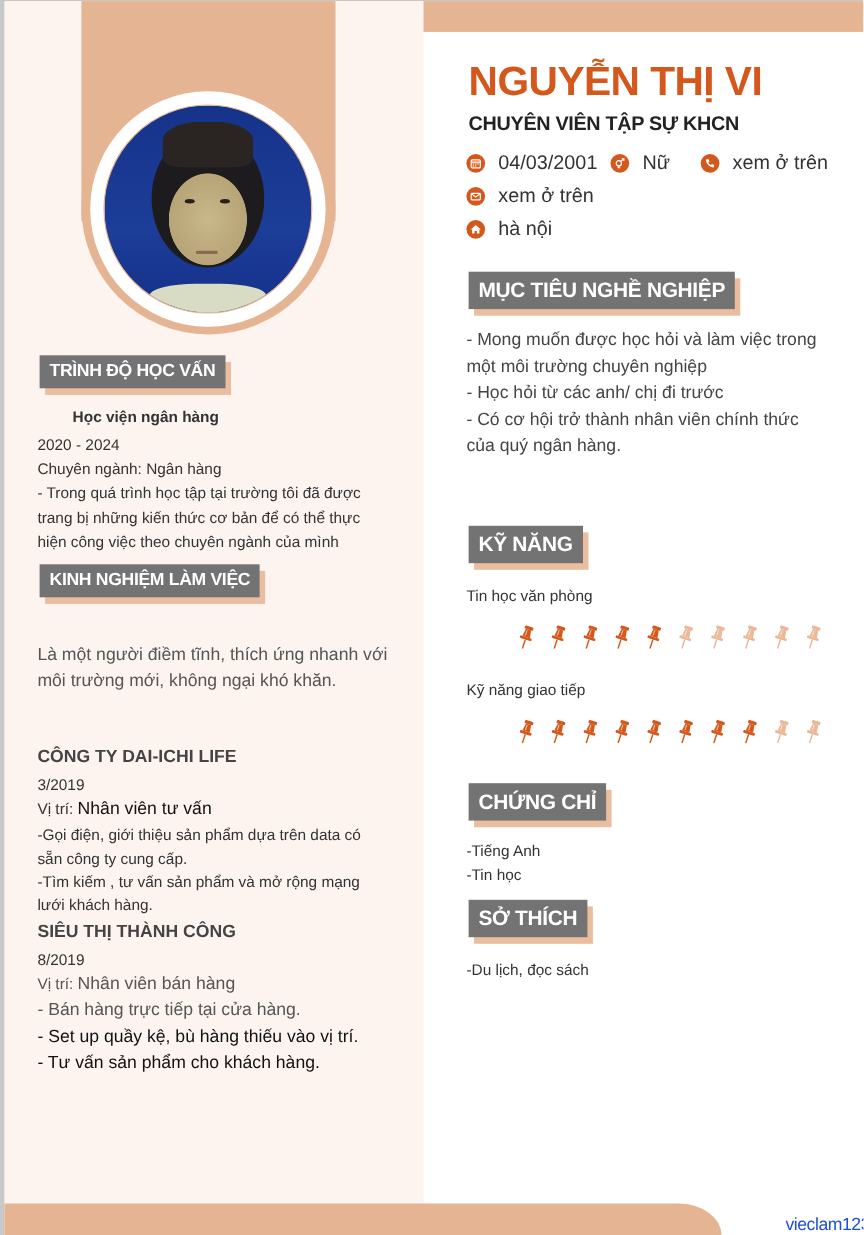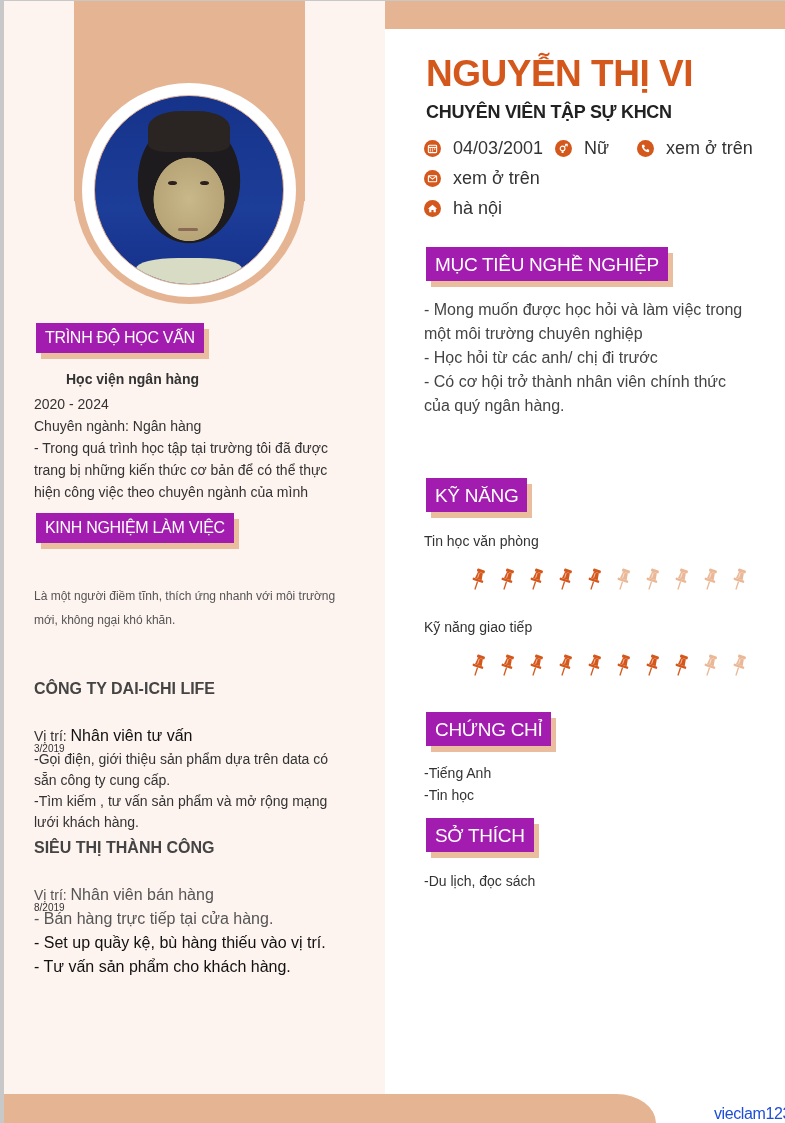--- a/index.html
+++ b/index.html
@@ -20,35 +20,35 @@
            background: radial-gradient(ellipse 34% 40% at 50% 55%, #c8b88a 0%, #b7a477 55%, transparent 56%),
                        radial-gradient(ellipse 45% 55% at 50% 45%, #1d1b1e 0%, #1d1b1e 60%, transparent 61%),
                        linear-gradient(180deg, #16338a 0%, #1c3d98 60%, #15308a 100%); }
   .photo .shirt { position: absolute; left: 22%; bottom: 0; width: 56%; height: 14%; background: #d8dcc4; border-radius: 40% 40% 0 0; }
   .photo .bangs { position: absolute; left: 28%; top: 8%; width: 44%; height: 22%; background: #2a2423; border-radius: 40% 40% 20% 20%; }
   .photo .eye { position: absolute; width: 9px; height: 4px; background: #2a1f1c; border-radius: 50%; top: 45%; }
   .photo .mouth { position: absolute; left: 44%; top: 70%; width: 20px; height: 3px; background: #8a6a55; border-radius: 2px; }
 
   .sec-head { position: absolute; display: inline-block; }
   .sec-head .shadow { position: absolute; left: 5px; top: 6px; right: -5px; bottom: -6px; background: #ebbd9f; }
-  .sec-head .label { position: relative; display: block; background: #a21caf; color: #fff; font-weight: normal;
+  .sec-head .label { position: relative; display: block; background: #737373; color: #fff; font-weight: bold;
                      font-family: "Liberation Sans", sans-serif; white-space: nowrap; letter-spacing: -0.3px; }
   .sec-small .label { font-size: 16px; padding: 6px 9px 6px 9px; }
   .sec-big .label { font-size: 19px; padding: 7px 9px 5px 9px; }
 
   .txt { position: absolute; white-space: nowrap; }
   .edu-school { left: 34px; top: 371px; font-size: 14px; font-weight: bold; color: #333; margin-left: 32px; }
   .edu-years { left: 34px; top: 396px; font-size: 14px; color: #333; text-align: right; }
   .edu-major { left: 34px; top: 418px; font-size: 14px; color: #333; }
   .edu-desc { left: 34px; top: 437px; font-size: 14px; color: #333; line-height: 22px; white-space: normal; width: 320px; }
 
-  .exp-summary { left: 34px; top: 584px; font-size: 12px; color: #555; line-height: 24px; white-space: normal; width: 320px; }
+  .exp-summary { left: 34px; top: 584px; font-size: 16px; color: #555; line-height: 24px; white-space: normal; width: 320px; }
 
   .job-company { font-size: 16px; font-weight: bold; color: #444; }
-  .job-date { font-size: 10px; color: #333; margin-top: 38px; }
+  .job-date { font-size: 14px; color: #333; }
   .job-pos { font-size: 14px; color: #333; }
   .job-pos .pos-val1 { font-size: 16px; color: #111; }
   .job-pos .pos-val2 { font-size: 16px; color: #555; }
   .job-bullets { font-size: 14px; color: #333; line-height: 21px; white-space: normal; width: 310px; }
   .job-bullets-big { font-size: 16px; line-height: 24px; white-space: normal; width: 330px; }
 
   .name { left: 426px; top: 53px; font-size: 37px; font-weight: bold; color: #d4581c; letter-spacing: -0.5px; }
   .title { left: 426px; top: 102px; font-size: 18px; font-weight: bold; color: #222; letter-spacing: -0.3px; }
 
   .contact { position: absolute; display: flex; align-items: center; font-size: 18px; color: #333; white-space: nowrap; }

